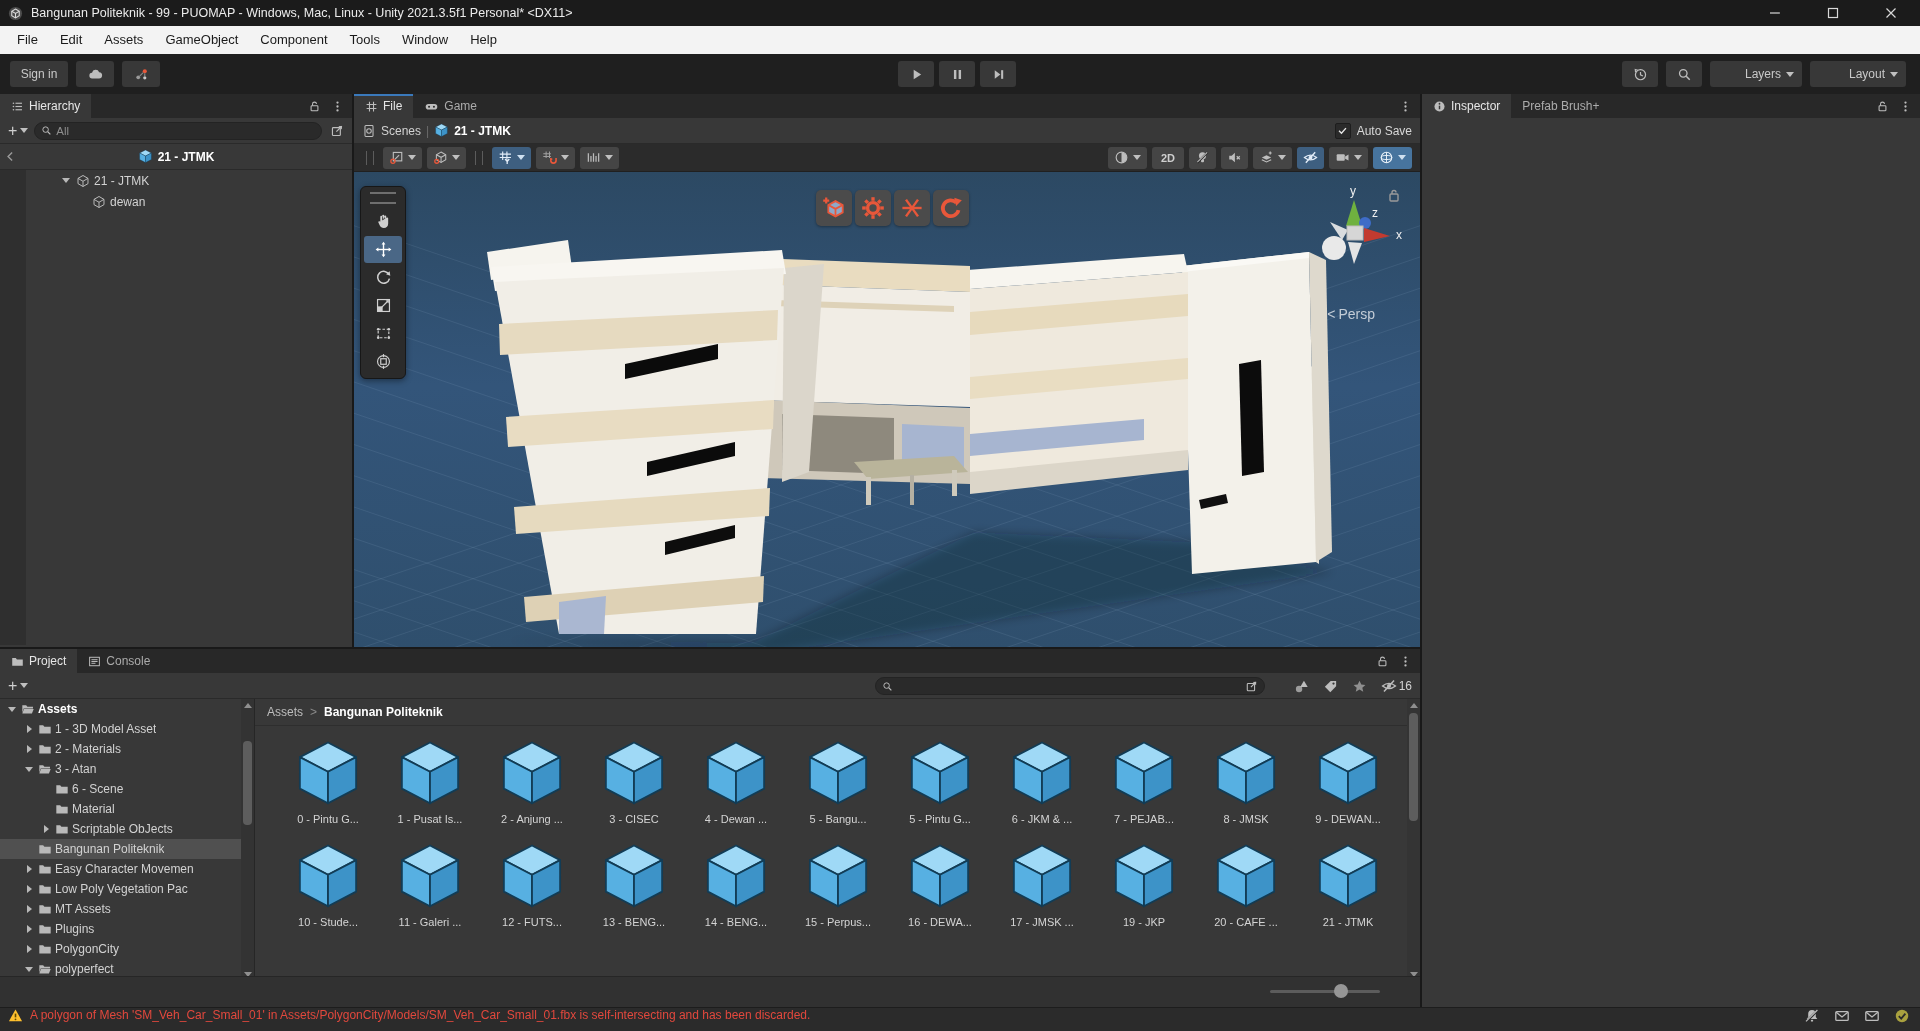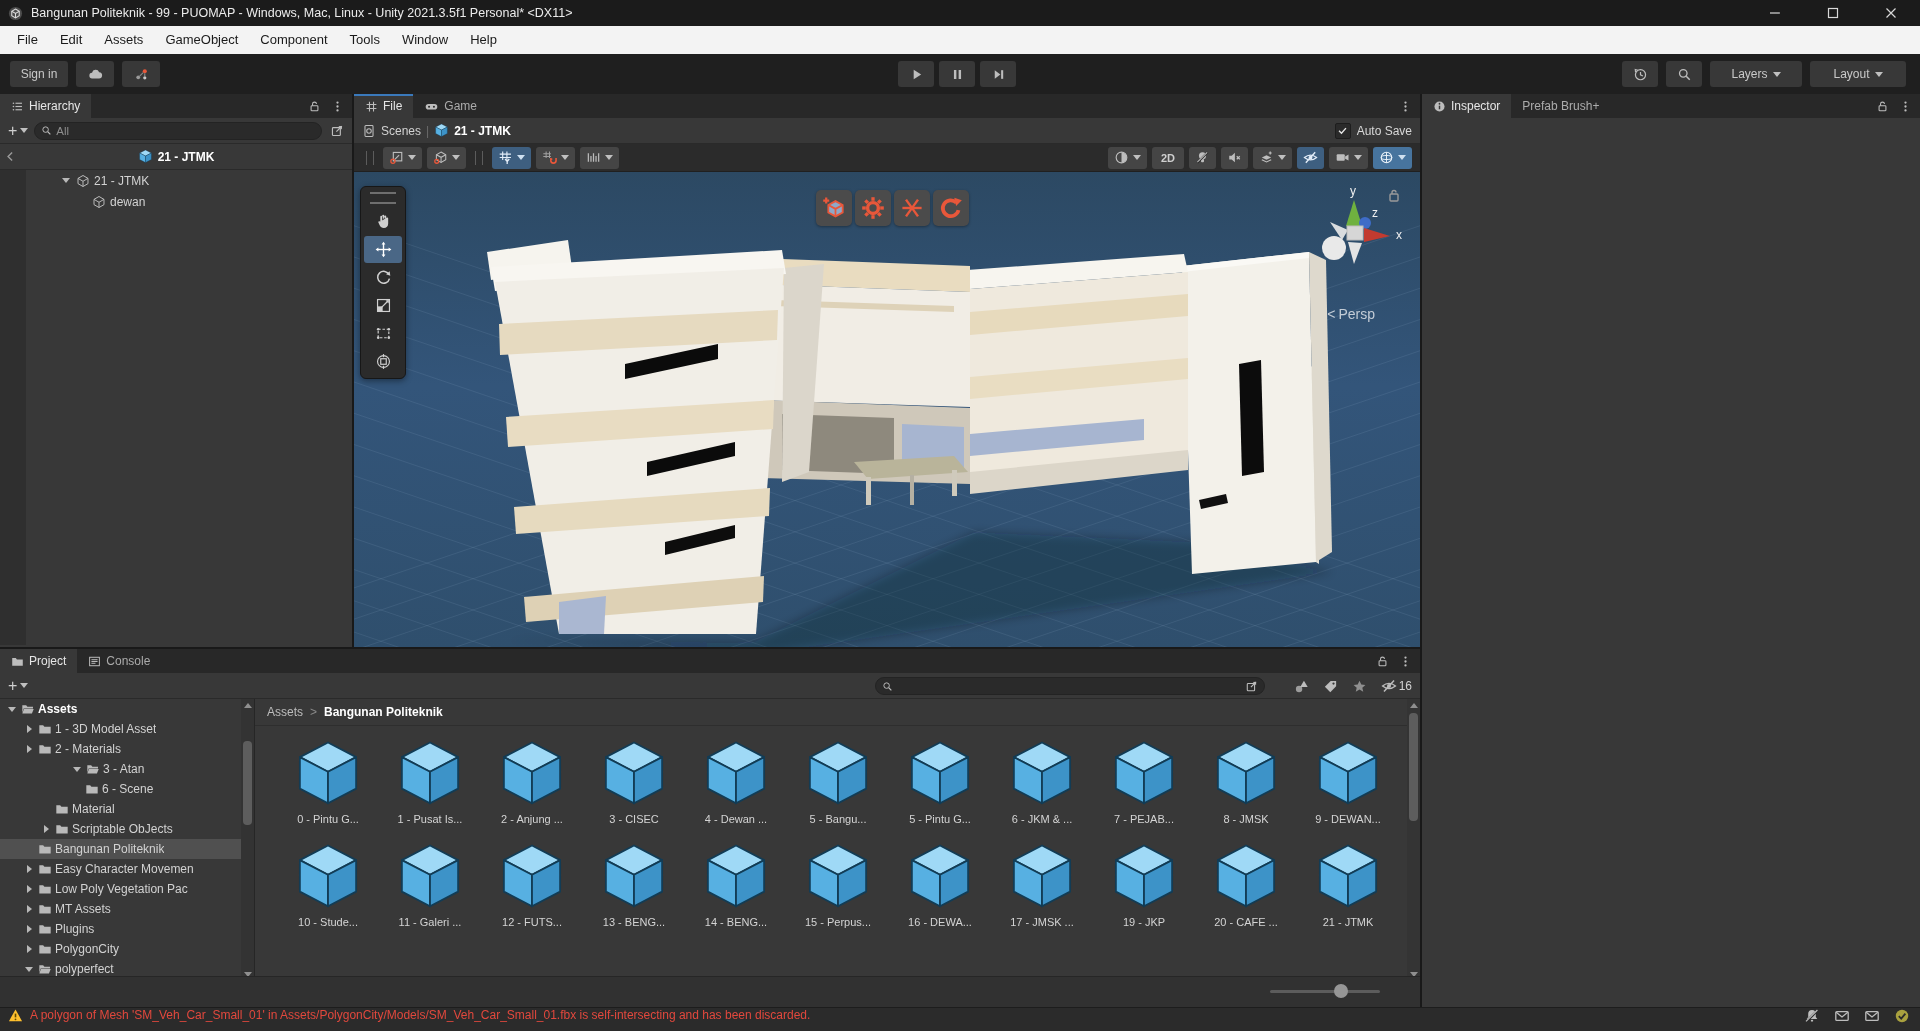--- a/index.html
+++ b/index.html
@@ -23,21 +23,21 @@
             display:flex;align-items:center;color:#1a1a1a;font-size:13px;padding-left:6px;box-sizing:border-box;}
   .menu-item{padding:0 11px;line-height:28px;cursor:default;}
 
   
   .toolbar{position:absolute;left:0;top:54px;width:1920px;height:40px;background:#1f1f1f;}
   .tbtn{position:absolute;top:7px;height:26px;background:#383838;border-radius:3px;color:#c9c9c9;
         display:flex;align-items:center;justify-content:center;gap:5px;font-size:12px;box-sizing:border-box;}
   .play-group{position:absolute;left:898px;top:7px;display:flex;gap:5px;}
   .play-group .pbtn{width:36px;height:26px;background:#383838;border-radius:3px;
         display:flex;align-items:center;justify-content:center;}
-  .dropbtn{justify-content:center;padding:0 8px;}
+  .dropbtn{justify-content:flex-end;padding:0 8px;}
 
   
   .panel{position:absolute;background:#383838;}
   .ptabs{height:24px;background:#282828;display:flex;align-items:stretch;position:relative;}
   .ptab{display:flex;align-items:center;gap:5px;padding:0 11px;color:#ababab;font-size:12px;position:relative;}
   .ptab.active{background:#383838;color:#e6e6e6;}
   .ptab.accent::before{content:"";position:absolute;left:0;top:0;right:0;height:2px;background:#3a79bb;}
   .ptab-right{position:absolute;right:8px;top:0;height:24px;display:flex;align-items:center;gap:10px;}
   .prow{height:26px;background:#383838;border-bottom:1px solid #2a2a2a;display:flex;align-items:center;box-sizing:border-box;}
   .searchfield{height:18px;background:#2a2a2a;border:1px solid #232323;border-radius:9px;
@@ -926,28 +926,28 @@
               </svg>
               <span class="lbl">1 - 3D Model Asset</span>
             </div>
             <div class="ptree-row" style="padding-left: 23px;">
               <span class="tw closed"></span>
               <svg class="ic fold" style="width:14px;height:14px">
                 <use href="#i-folder"></use>
               </svg>
               <span class="lbl">2 - Materials</span>
             </div>
-            <div class="ptree-row" style="padding-left: 23px; margin-left: 48px;">
+            <div class="ptree-row" style="padding-left: 23px;">
               <span class="tw open"></span>
               <svg class="ic fold" style="width:14px;height:14px">
                 <use href="#i-folder-open"></use>
               </svg>
               <span class="lbl">3 - Atan</span>
             </div>
-            <div class="ptree-row" style="padding-left: 40px; margin-left: 30px;">
+            <div class="ptree-row" style="padding-left: 40px;">
               <span class="tw "></span>
               <svg class="ic fold" style="width:14px;height:14px">
                 <use href="#i-folder"></use>
               </svg>
               <span class="lbl">6 - Scene</span>
             </div>
             <div class="ptree-row" style="padding-left: 40px;">
               <span class="tw "></span>
               <svg class="ic fold" style="width:14px;height:14px">
                 <use href="#i-folder"></use>

